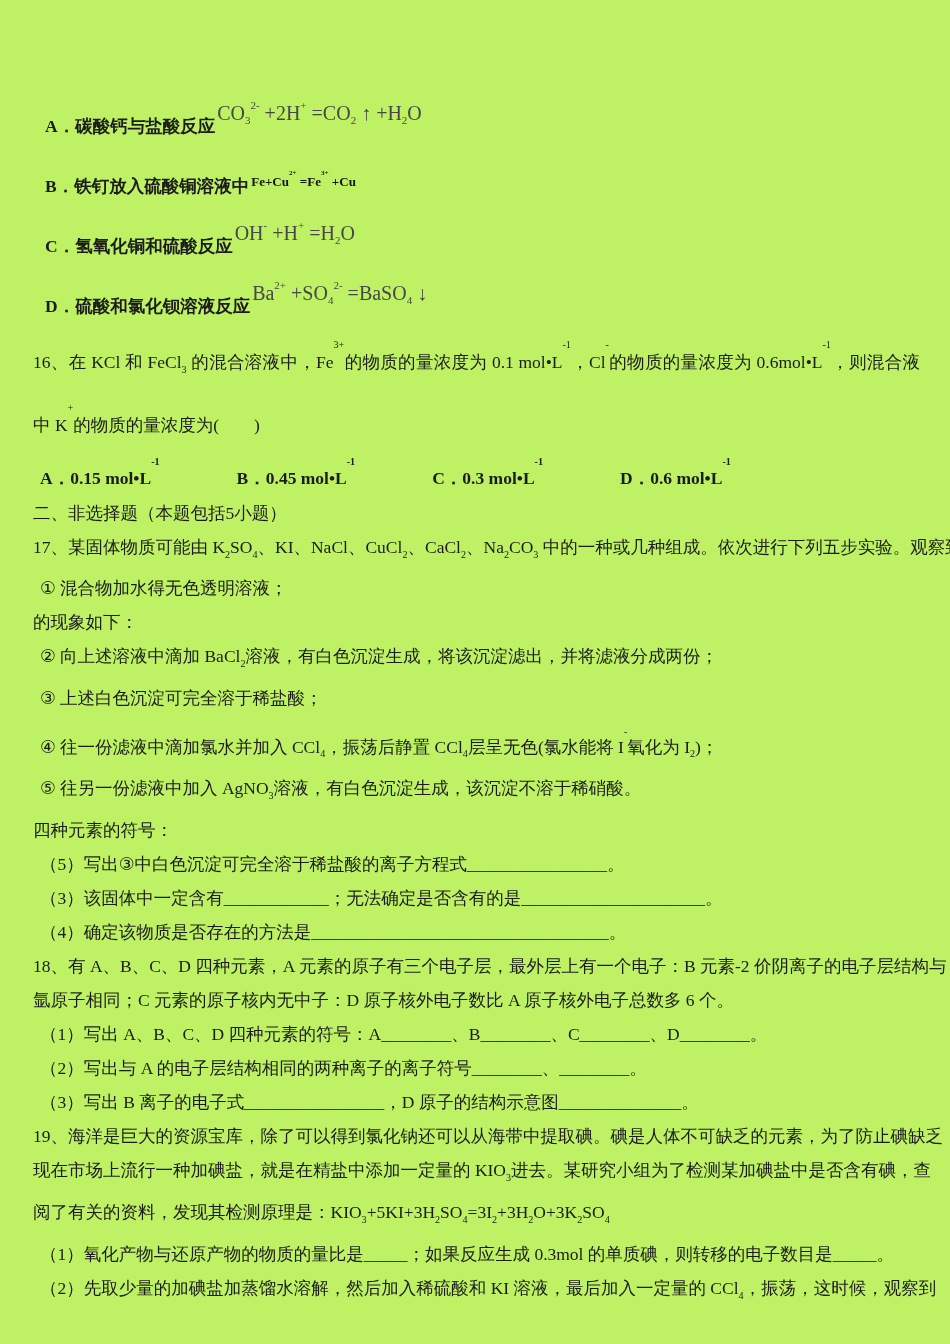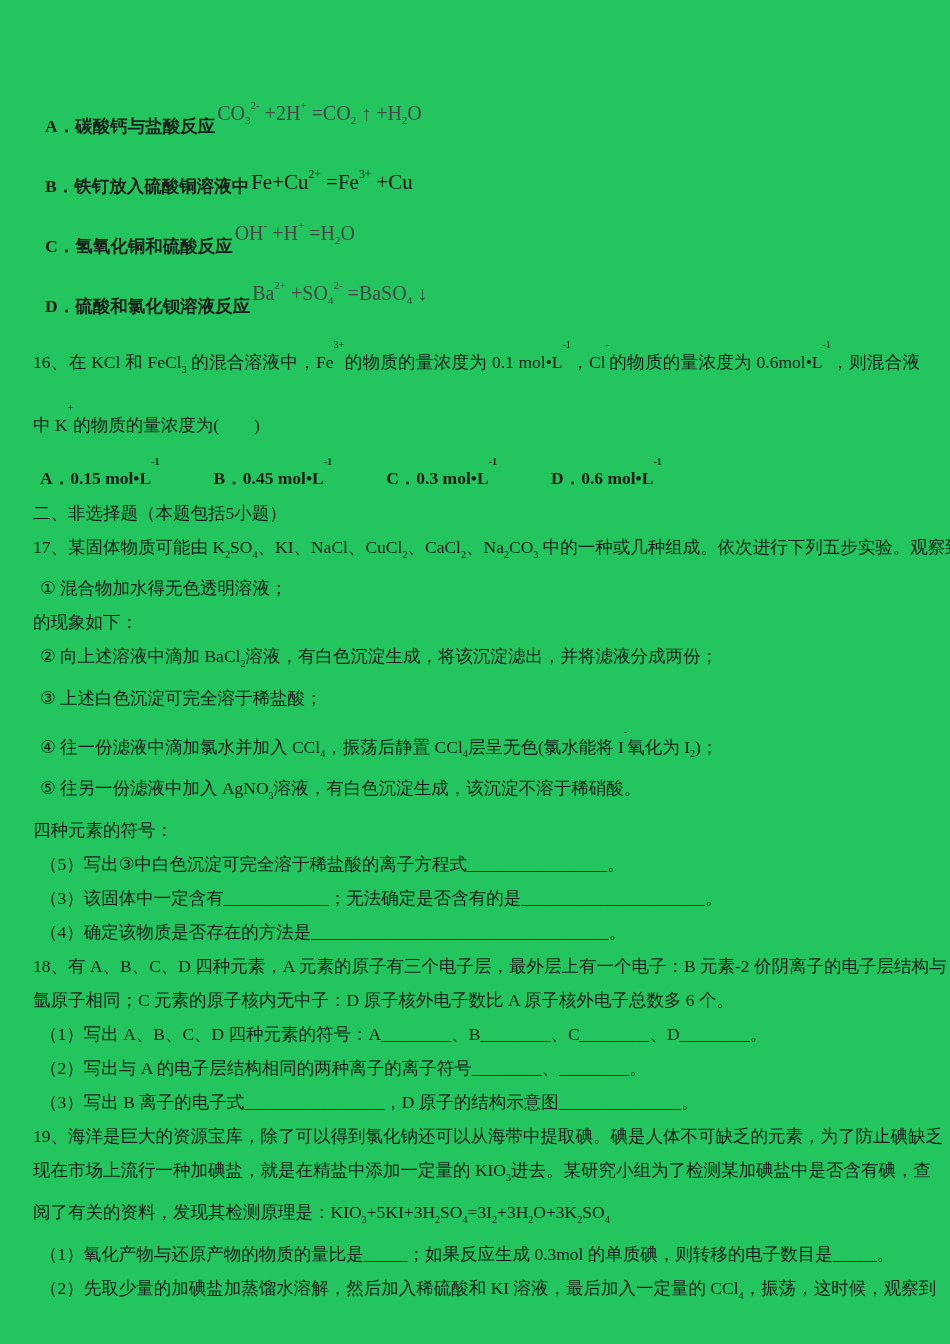--- a/index.html
+++ b/index.html
@@ -7,21 +7,21 @@
   body {
     width: 950px; height: 1344px;
     font-family: "Liberation Serif", "DejaVu Serif", "DejaVu Sans", serif;
     color: #1c1c1c;
     overflow: hidden;
   }
   .page {
     width: 950px; height: 1344px;
     padding: 78px 30px 0 33px;
     overflow: hidden;
-    background: #22c55e;
+    background: #bef264;
   }
   
   .opt-row {
     height: 60px;
     display: flex;
     align-items: flex-end;
     padding-left: 12px;
     white-space: nowrap;
   }
   .opt-label {
@@ -32,35 +32,35 @@
   .eq {
     font-family: "Liberation Serif", "DejaVu Serif", serif;
     font-weight: normal;
     font-size: 20px;
     color: #474747;
     position: relative;
     top: -7px;
     margin-left: 2px;
     line-height: 22px;
   }
-  .eq.bold { font-weight: normal; color: #141414; font-size: 21px; top: -5px; margin-top: 41px; }
+  .eq.bold { font-weight: bold; color: #141414; font-size: 13px; top: -5px; margin-top: 41px; }
   
   .line {
     font-size: 17.5px;
     font-weight: normal;
     line-height: 34px;
     white-space: nowrap;
   }
   .fill { text-align: justify; text-align-last: justify; }
   .q16l { line-height: 38px; }
   .ind { padding-left: 7px; }
   .q16 { margin-top: 8px; }
   .choices {
     display: flex;
-    gap: 54px;
+    gap: 77px;
     font-size: 17.5px;
     font-weight: bold;
     line-height: 36px;
     white-space: nowrap;
   }
   sup { font-size: 58%; vertical-align: 52%; letter-spacing: 0; }
   sub { font-size: 58%; vertical-align: -14%; }
   .eq sup { font-size: 55%; }
   .eq sub { font-size: 55%; }
 </style>

